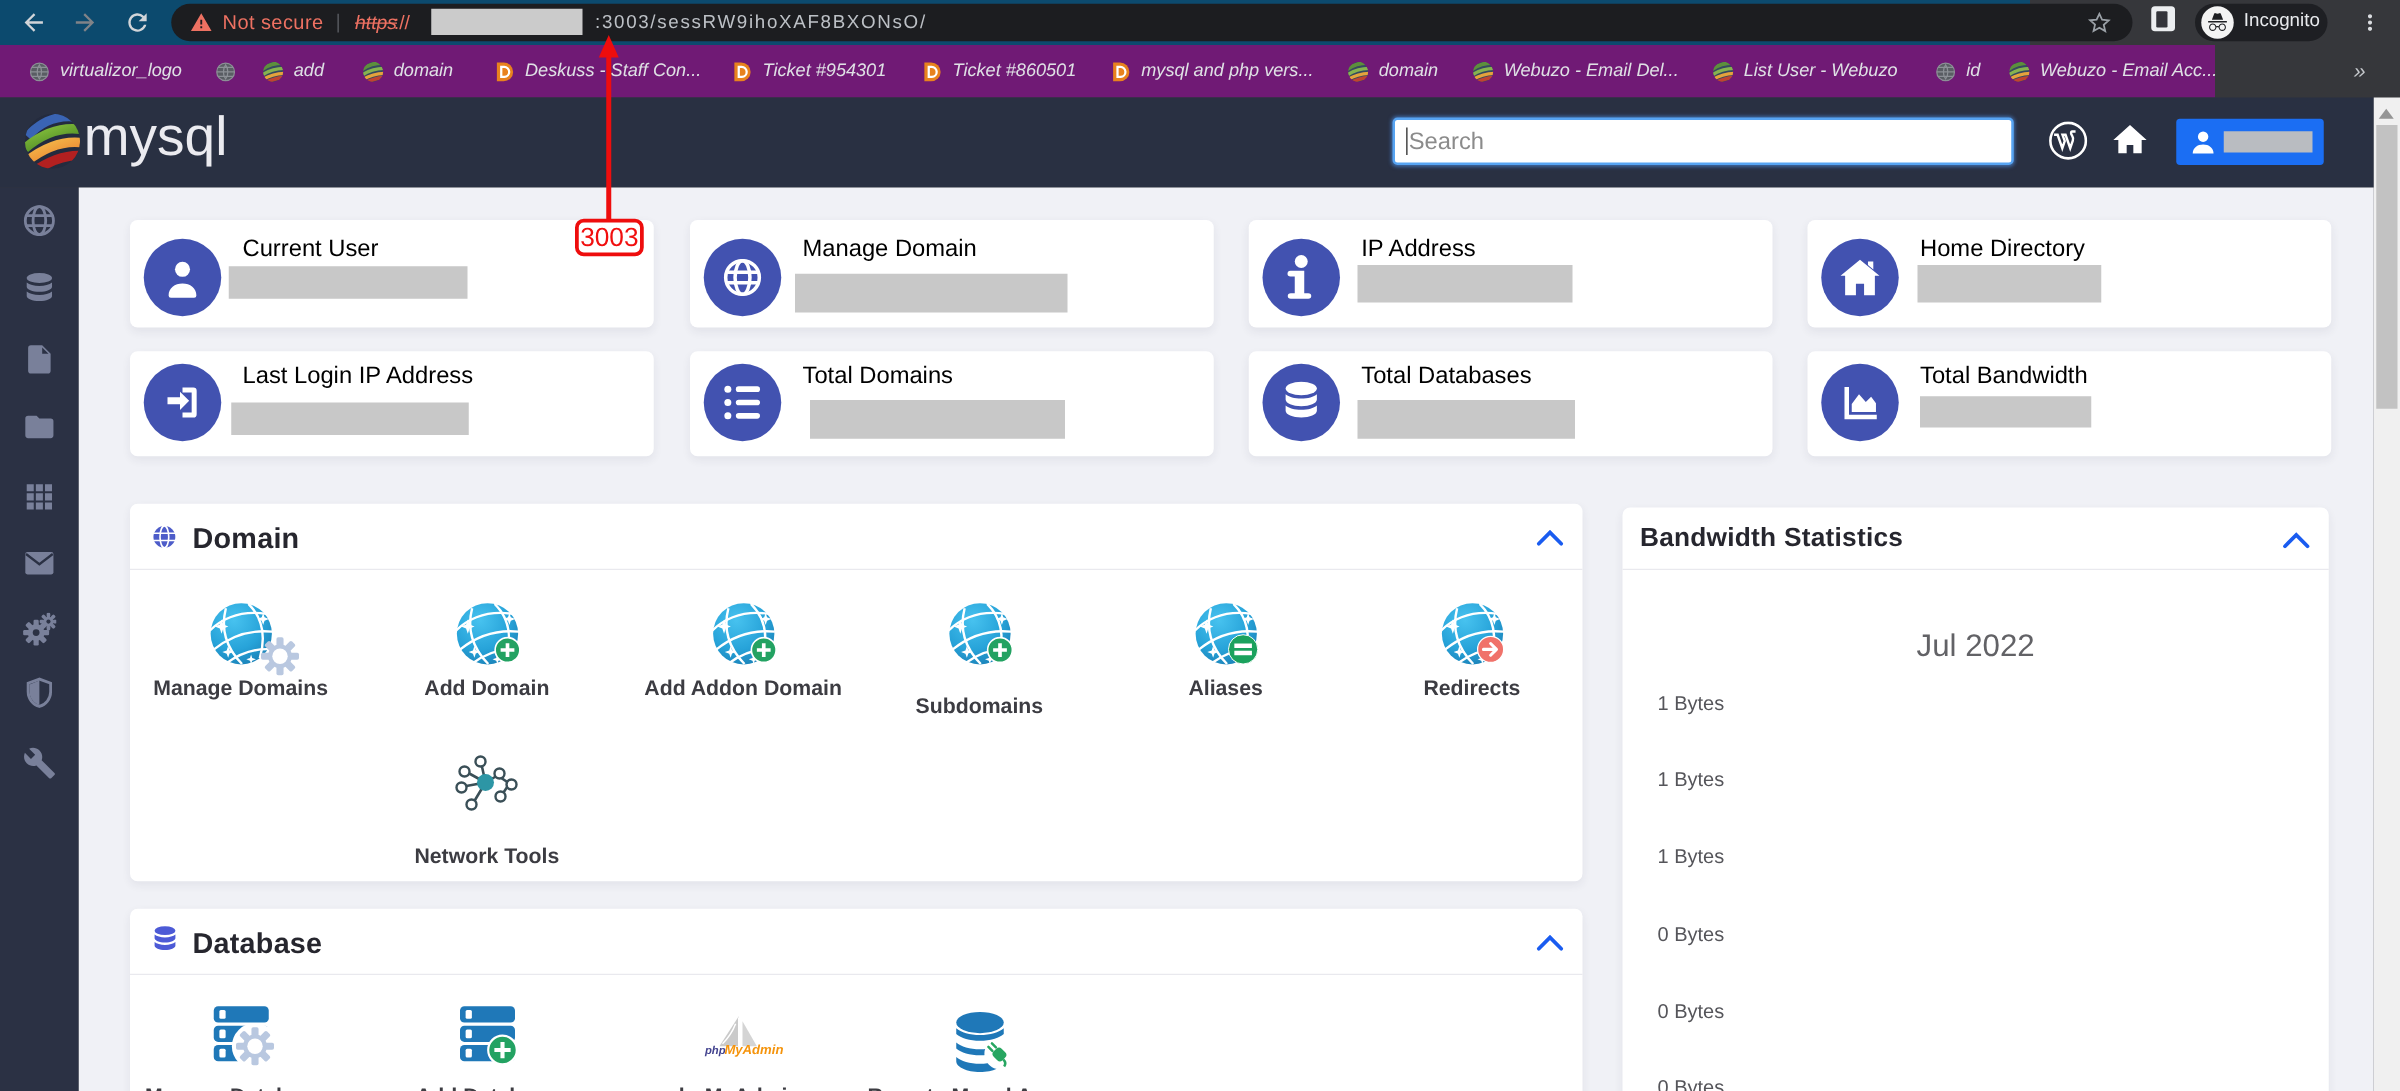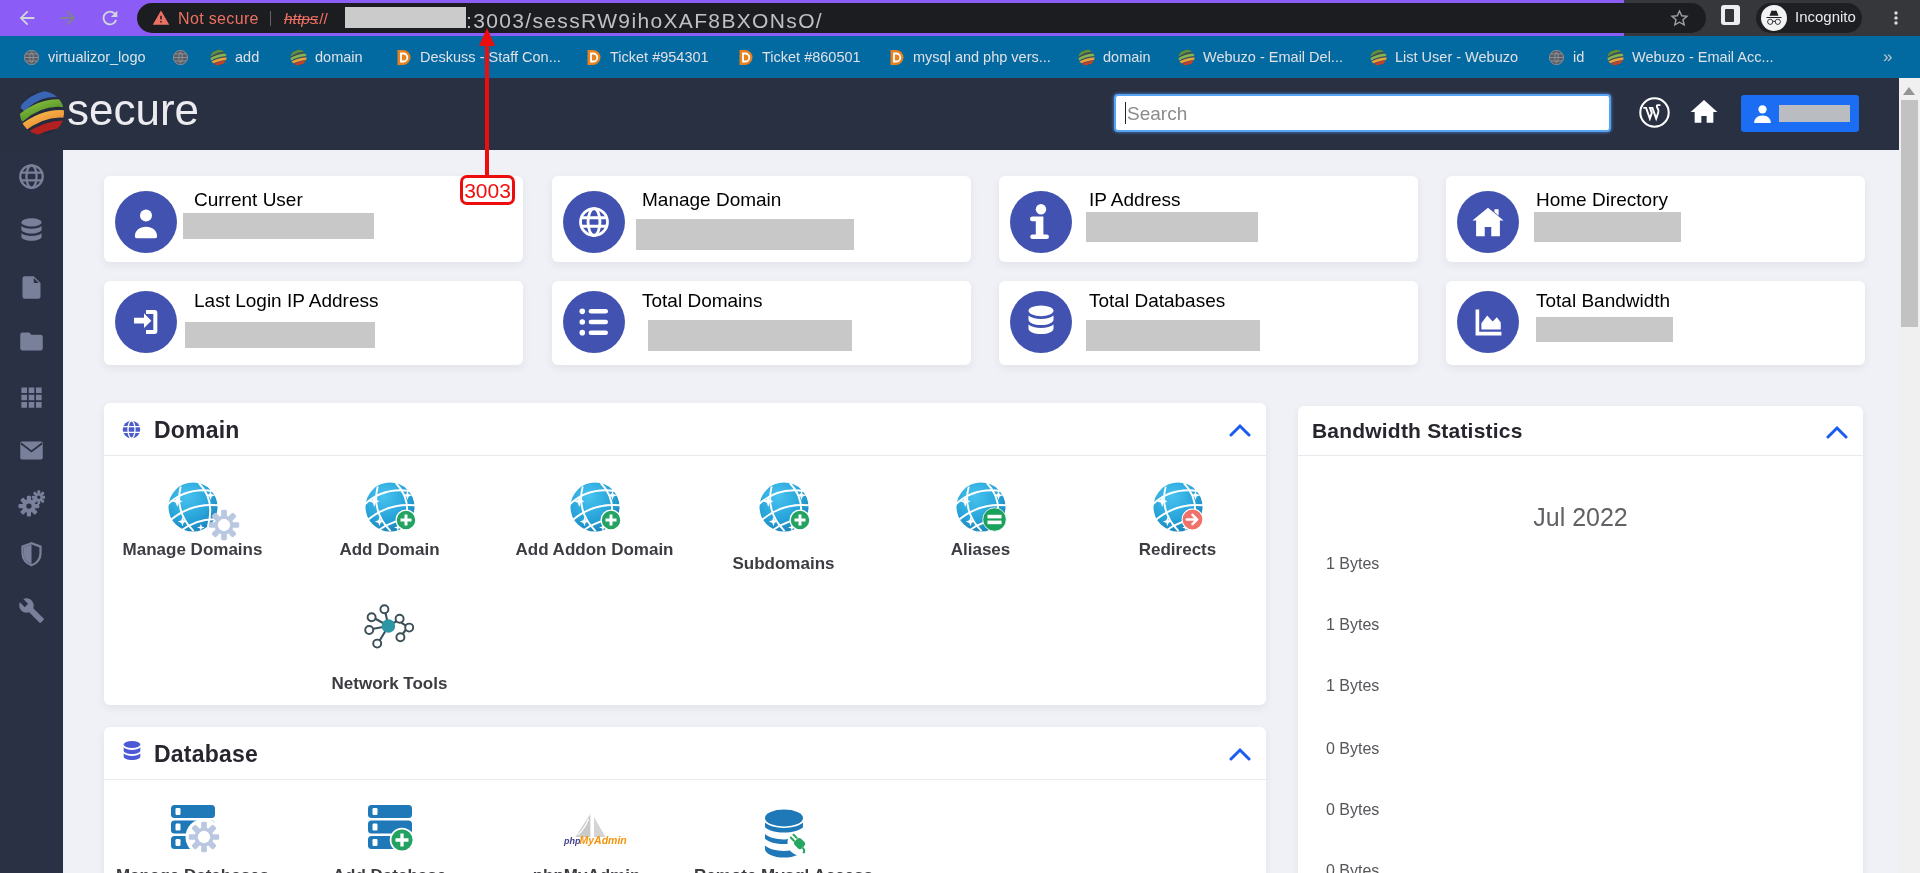--- a/index.html
+++ b/index.html
@@ -1,30 +1,30 @@
 <!DOCTYPE html>
 <html><head>
 <meta charset="utf-8">
 <style>
 *{margin:0;padding:0;box-sizing:border-box;}
 html,body{width:1920px;height:873px;overflow:hidden;background:#36373b;font-family:"Liberation Sans",sans-serif;}
 .abs{position:absolute;}
 #stage{position:relative;width:1920px;height:873px;overflow:hidden;}
 
-#toolbar{left:0;top:0;width:1624px;height:36px;background:#8b5cf6;}
+#toolbar{left:0;top:0;width:1624px;height:36px;background:#0c4a6e;}
 #urlpill{left:137px;top:3px;width:1569px;height:30px;border-radius:15px;background:#1c1d20;}
 .tbtxt{font-size:15.5px;color:#e8eaed;}
 #notsec{left:41px;top:6.5px;color:#ed7162;font-size:16px;letter-spacing:.35px;}
 #urldiv{left:133px;top:8px;width:1px;height:15px;background:#61646a;}
 #https{left:147px;top:7px;color:#ed7162;font-size:15.5px;text-decoration:line-through;font-style:italic;}
 #https2{left:178px;top:7px;color:#ed7162;font-size:15.5px;}
 #urlblur{left:208px;top:4px;width:121px;height:21px;background:#cbcbcb;}
-#urlrest{left:329px;top:6px;color:#bdc1c6;font-size:21px;letter-spacing:1.35px;text-align:center;}
-
-#bookmarks{left:0;top:36px;width:1920px;height:42px;background:#0369a1;}
+#urlrest{left:339px;top:6px;color:#bdc1c6;font-size:15px;letter-spacing:1.35px;text-align:center;}
+
+#bookmarks{left:0;top:36px;width:1772px;height:42px;background:#701a75;font-style:italic;}
 .bm{position:absolute;top:0;height:42px;display:flex;align-items:center;gap:8px;}
 .bm span{color:#dfe1e5;font-size:14.5px;white-space:nowrap;}
 
 #whead{left:0;top:78px;width:1899px;height:72px;background:#293042;}
 #wlogotext{left:67px;top:7px;font-size:44px;color:#ebebf0;letter-spacing:0;}
 #searchwrap{left:1114px;top:16px;width:497px;height:38px;background:#fff;border:2px solid #57a4f2;border-radius:4px;box-shadow:0 0 3px 1px rgba(80,150,240,.55);}
 #searchwrap .ph{position:absolute;left:11px;top:7px;font-size:19px;color:#8b8b8b;}
 #searchwrap .caret{position:absolute;left:9px;top:6px;width:1px;height:22px;background:#222;}
 #userbtn{left:1741px;top:17px;width:118px;height:37px;background:#1b6ef3;border-radius:3px;}
 #userbtn .blur{position:absolute;left:38px;top:10px;width:71px;height:17px;background:#b9bcc1;}
@@ -242,21 +242,21 @@
           </linearGradient>
         </defs>
         <g clip-path="url(#lw)">
           <circle cx="24" cy="24" r="23" fill="#242b3e"></circle>
           <path d="M3 20 Q20 1 44 4" stroke="#3a64b4" stroke-width="7.5" fill="none"></path>
           <path d="M1 30 Q23 11 47 14" stroke="url(#lgg)" stroke-width="8" fill="none"></path>
           <path d="M2 41 Q25 23 47 25" stroke="url(#lgo)" stroke-width="8" fill="none"></path>
           <path d="M6 51 Q28 35 48 36" stroke="#b32020" stroke-width="8" fill="none"></path>
         </g>
       </svg>
-    <div id="wlogotext" class="abs">secure</div>
+    <div id="wlogotext" class="abs">mysql</div>
     <div id="searchwrap" class="abs">
         <div class="caret"></div>
         <div class="ph">Search</div>
       </div>
     <svg class="abs" style="left:1639px;top:19px" width="31" height="31" viewBox="0 0 24 24">
         <path d="M12 0C5.4 0 0 5.4 0 12s5.4 12 12 12 12-5.4 12-12S18.6 0 12 0zm0 1.2c2.7 0 5.2 1 7.1 2.7-.5.7-1.4 1.2-2.4 1.2-2.2.1-3.4-2-6.4-1.9-2.1 0-4.2 1.7-4.3 4.3 0 1.3.4 2.5.7 3.5L9 18.3 5.6 7.7c-.6 0-1.8-.1-2.4-.2C4.9 3.8 8.2 1.2 12 1.2zM22.8 12c0 4.1-2.3 7.7-5.7 9.5l3.3-9.4c.6-1.6.8-2.8.8-3.9v-.9c.8 1.4 1.6 3 1.6 4.7zm-10.6 9.6l-3.3-9.1c.6 0 1.2-.1 1.2-.1.6-.1.5-.9-.1-.9 0 0-1.7.1-2.8.1h-.5c1.9-3 5.2-4.9 9-4.4-1 .1-1.7 1-1.7 2 0 .9.5 1.6 1.1 2.5.4.7.9 1.7.9 3 0 .9-.3 2-.8 3.5l-1.1 3.5-2.7-7.8" fill="none"></path>
         <g>
           <circle cx="12" cy="12" r="11" fill="none" stroke="#fff" stroke-width="1.6"></circle>
           <path d="M3.3 8.4h2.2l2.9 8.3 1.5-4.4-1.4-3.9h1.9l2.9 8.3 1.6-4.7c.4-1.2.2-2-.3-2.8-.4-.7-.8-1.3-.8-2 0-.5.2-.9.5-.9h2.3" fill="none" stroke="#fff" stroke-width="1.5"></path>
         </g>

